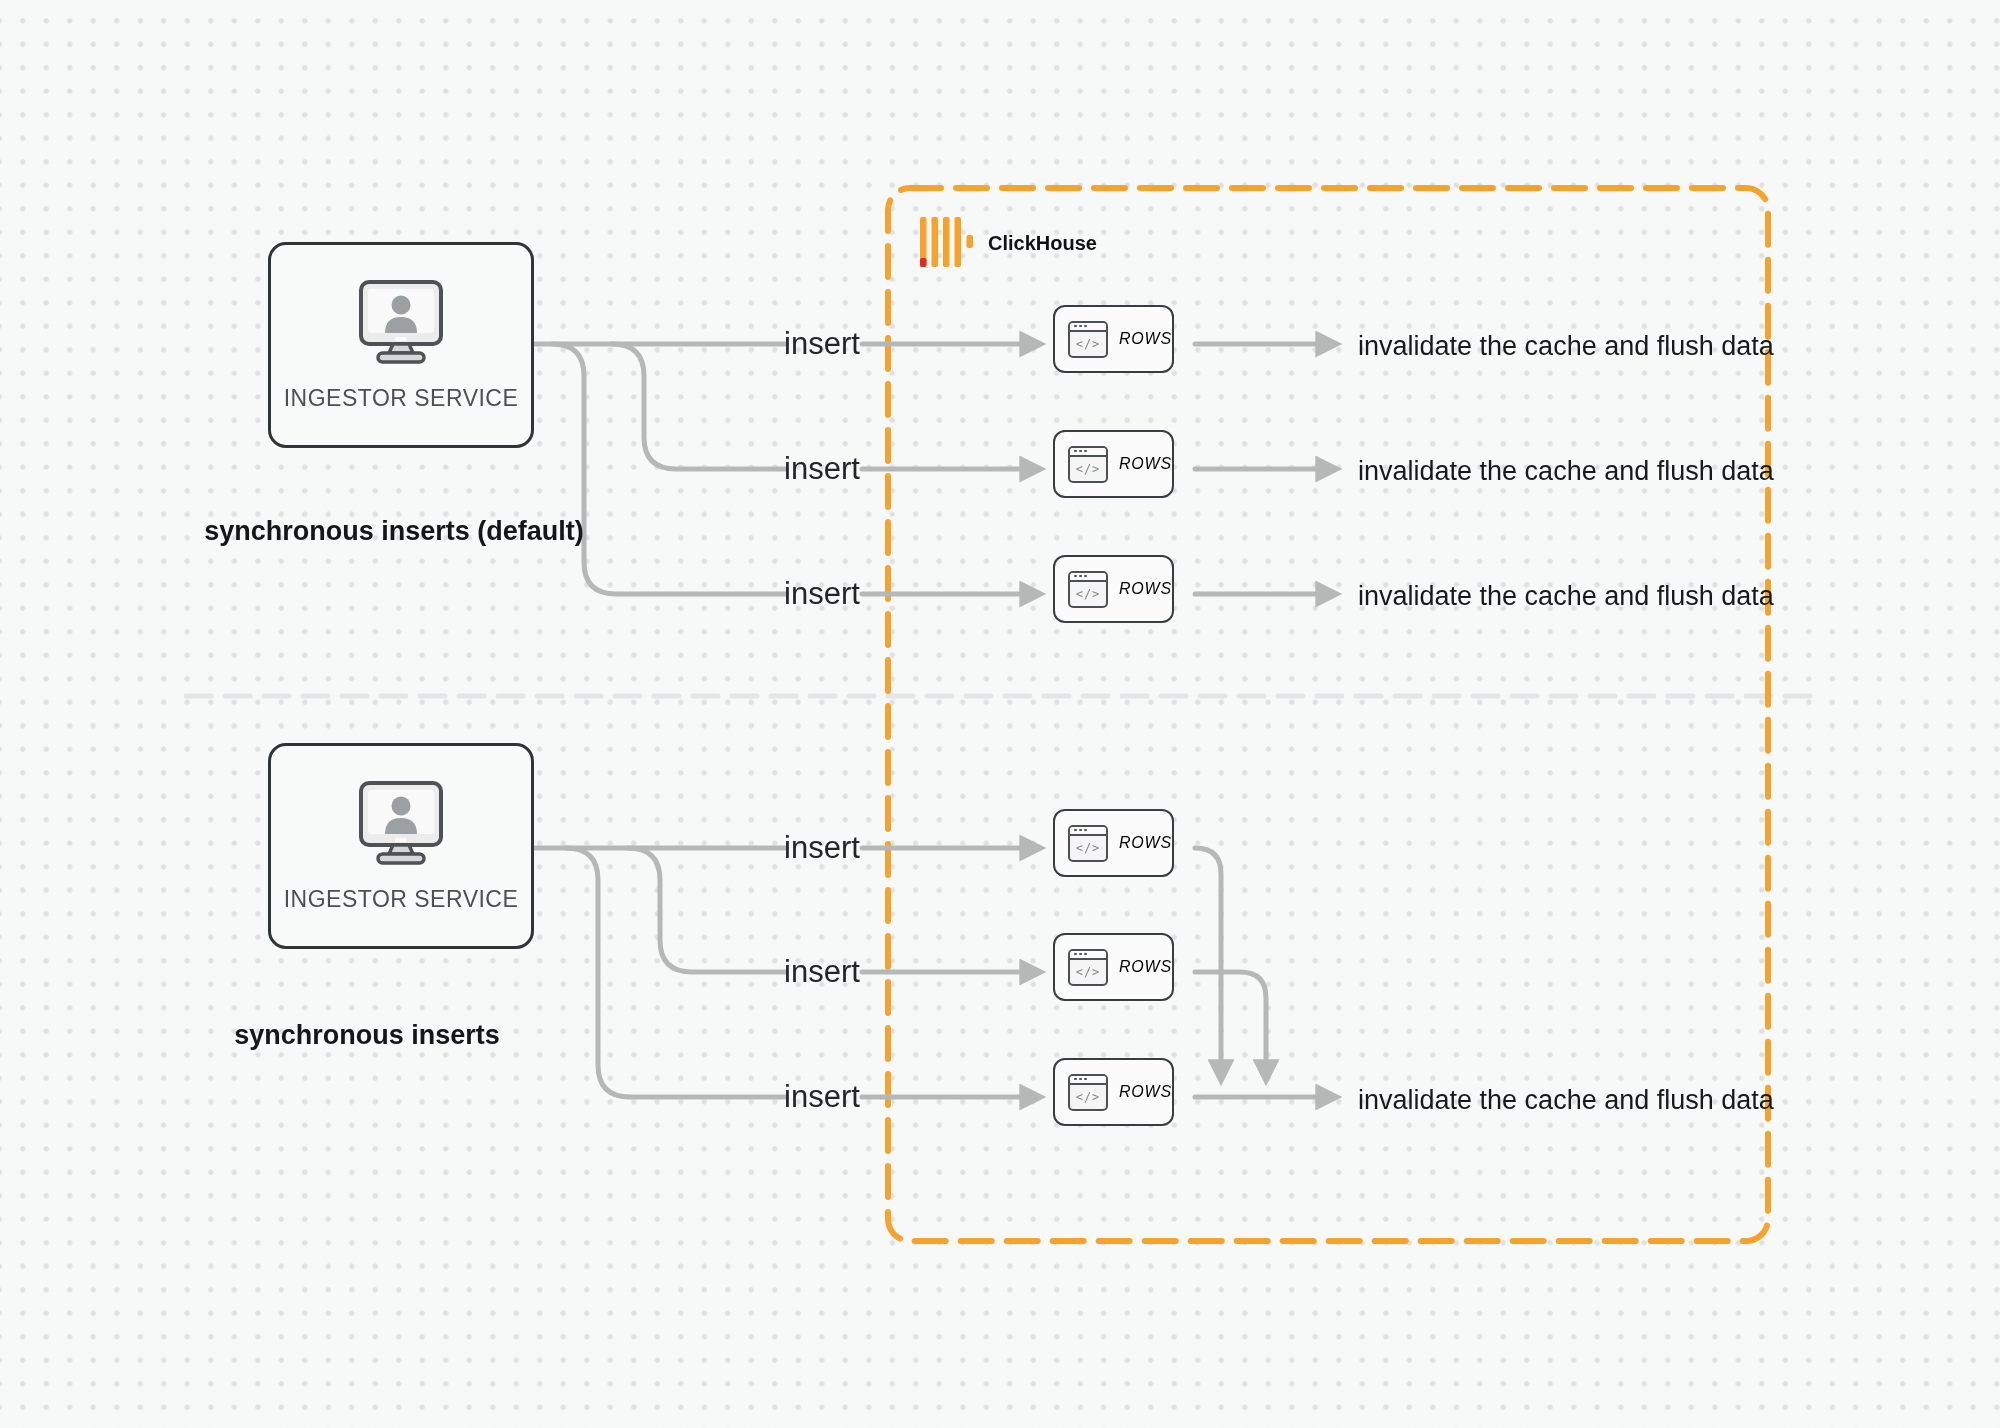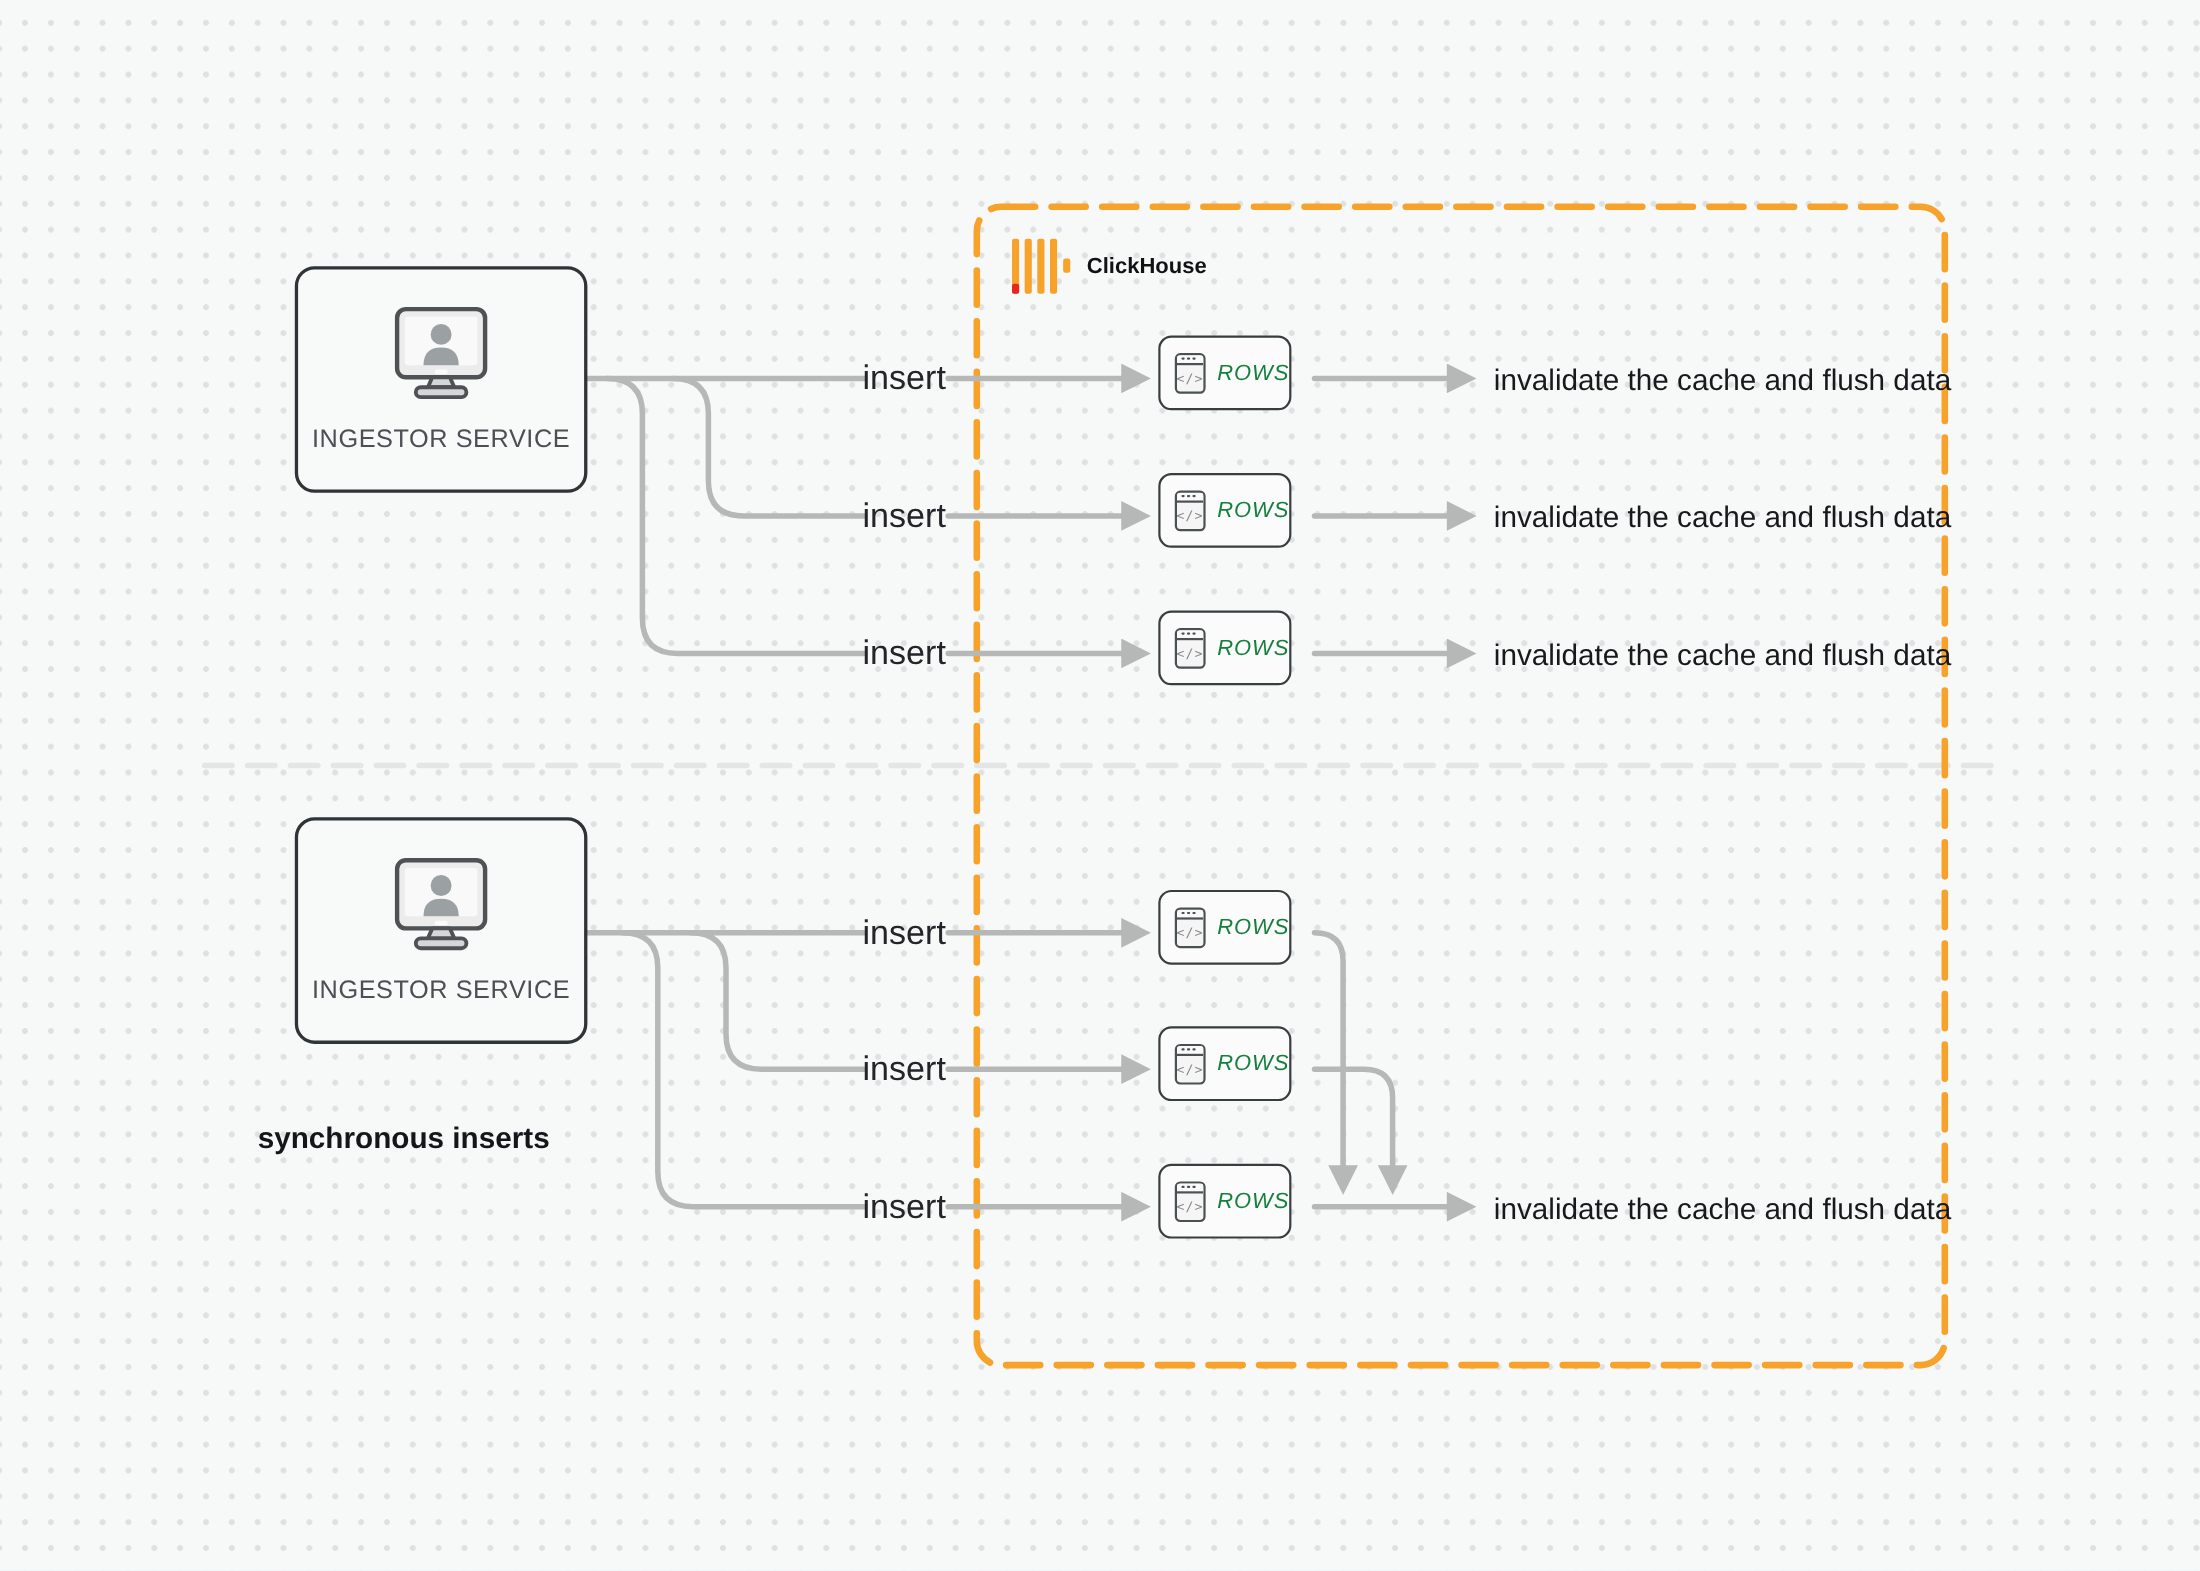--- a/index.html
+++ b/index.html
@@ -48,21 +48,21 @@
   
   .rows-card {
     position:absolute; width:121px; height:68px;
     background:#fbfbfb; border:2.5px solid #383d40; border-radius:12px;
     display:flex; align-items:center; gap:11px; padding-left:13px;
   }
   .rows-card::before {
     content:""; position:absolute; left:7px; top:7px; width:118px; height:65px;
     background:#f0f0f0; border:2.5px solid #383d40; border-radius:12px; z-index:-1;
   }
-  .rows-label { font-style:italic; font-size:20px; color:#15803d; letter-spacing:0.8px;text-align:center; }
+  .rows-label { font-style:italic; font-size:16px; color:#000000; letter-spacing:0.8px;text-align:center; }
 
   .mini-win { width:45px; height:37px; border:2px solid #4b5053; border-radius:5px; background:#f5f5f5; overflow:hidden; }
   .mini-win-bar { height:9px; border-bottom:2px solid #4b5053; display:flex; align-items:center; gap:2.5px; padding-left:4px; background:#fafafa; }
   .mini-win-bar i { width:2.5px; height:2.5px; border-radius:50%; background:#4b5053; }
   .mini-win-body { height:24px; display:flex; align-items:center; justify-content:center;
     font-family:"DejaVu Sans Mono", monospace; font-size:12px; color:#85898c; letter-spacing:1px; }
 </style>
 </head>
 <body>
 
@@ -123,20 +123,21 @@
         <rect x="23" y="10" width="66" height="44" rx="3" fill="#f9f9f9"></rect>
         <circle cx="56" cy="26" r="9.5" fill="#9ba0a3"></circle>
         <path d="M40 54 Q40 38 56 38 Q72 38 72 54 Z" fill="#9ba0a3"></path>
         <rect x="50" y="58" width="12" height="4" rx="2" fill="#fbfbfb"></rect>
         <path d="M48 65 L64 65 L68 74 L44 74 Z" fill="#d4d6d7" stroke="#4e5254" stroke-width="3.5" stroke-linejoin="round"></path>
         <rect x="33" y="74" width="46" height="9" rx="4.5" fill="#d4d6d7" stroke="#4e5254" stroke-width="3.5"></rect>
       </svg>
     </span>
     <div class="service-label">INGESTOR SERVICE</div>
   </div>
+  <div class="caption" style="left:394px; top:516px;">synchronous inserts (default)</div>
 
   <div class="service-box async">
     <span>
       <svg width="112" height="88" viewBox="0 0 112 88">
         <rect x="16" y="3" width="80" height="62" rx="8" fill="#ececec" stroke="#4e5254" stroke-width="4"></rect>
         <rect x="23" y="10" width="66" height="44" rx="3" fill="#f9f9f9"></rect>
         <circle cx="56" cy="26" r="9.5" fill="#9ba0a3"></circle>
         <path d="M40 54 Q40 38 56 38 Q72 38 72 54 Z" fill="#9ba0a3"></path>
         <rect x="50" y="58" width="12" height="4" rx="2" fill="#fbfbfb"></rect>
         <path d="M48 65 L64 65 L68 74 L44 74 Z" fill="#d4d6d7" stroke="#4e5254" stroke-width="3.5" stroke-linejoin="round"></path>

